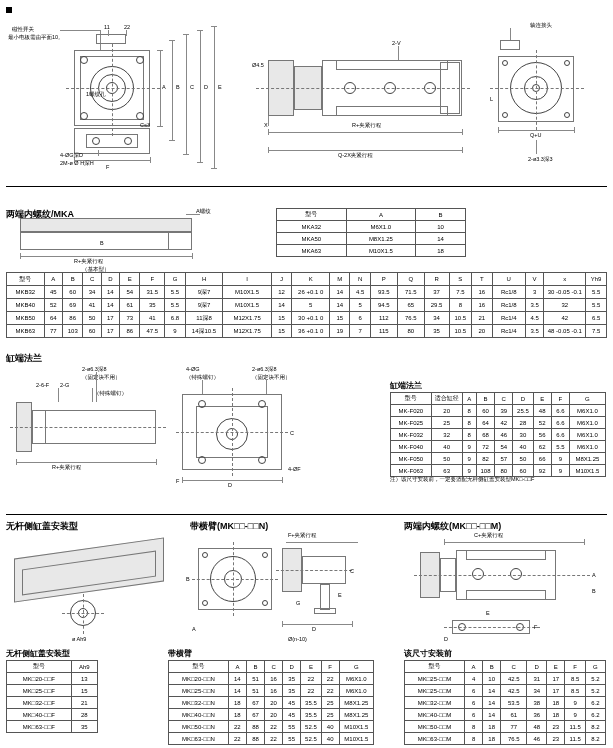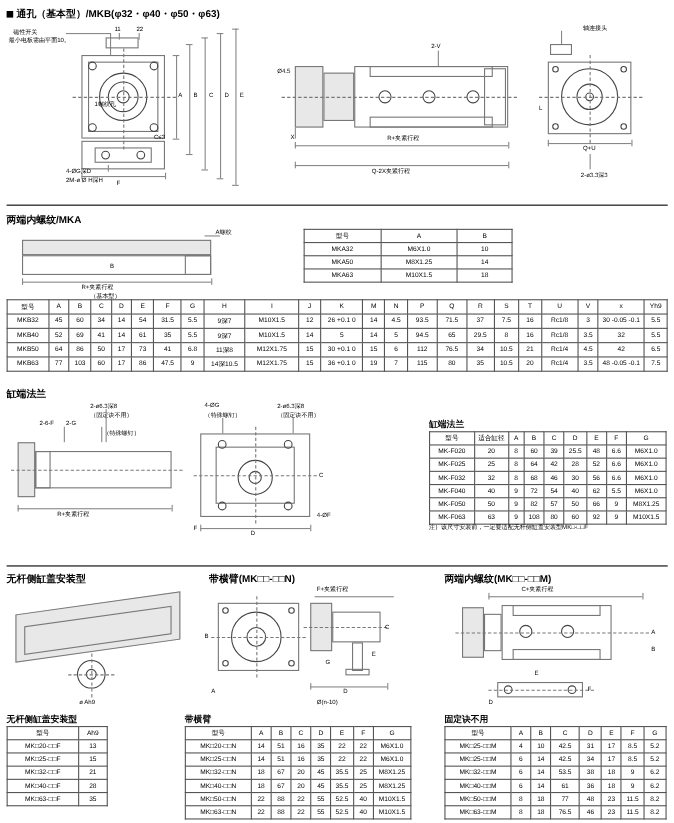--- a/index.html
+++ b/index.html
@@ -26,21 +26,21 @@
   .dashv{position:absolute;border-left:0.6px dashed #777;}
   .circ{position:absolute;border:0.6px solid #444;border-radius:50%;box-sizing:border-box;}
   .fillgray{background:#e8e8e8;}
 </style>
 </head>
 <body>
 
 <div class="page">
 
   <div style="position:absolute;left:6px;top:6px;">
-    <span class="sq"></span><span class="sec-title">通孔（基本型）/MKB(φ32・φ40・φ50・φ63)</span>
+    <span class="sq"></span>
   </div>
 
   <div class="lbl6" style="left:12px;top:26px;">磁性开关</div>
   <div class="lbl6" style="left:8px;top:34px;width:60px;white-space:normal;line-height:7px;">最小电板需由平面10。</div>
   <div class="lbl6" style="left:530px;top:22px;">轴连接头</div>
 
   <div>
 
     <div class="lnl" style="left:60px;top:30px;width:40px;height:0.6px;"></div>
     <div class="lnl" style="left:100px;top:30px;width:0.6px;height:20px;"></div>
@@ -155,21 +155,21 @@
     <div class="lnl" style="left:498px;top:130px;width:76px;height:0.6px;"></div>
     <div class="lnl" style="left:498px;top:127px;width:0.6px;height:6px;"></div>
     <div class="lnl" style="left:574px;top:127px;width:0.6px;height:6px;"></div>
     <div class="lbl6" style="left:530px;top:132px;">Q+U</div>
     <div class="lbl6" style="left:528px;top:156px;">2-ø3.3深3</div>
     <div class="lnl" style="left:536px;top:140px;width:0.6px;height:14px;"></div>
   </div>
 
   <hr class="rule" style="position:absolute;left:6px;top:186px;width:601px;">
 
-  <div class="sec-title" style="position:absolute;left:6px;top:194px;">两端内螺纹/MKA</div>
+  <div class="sec-title" style="position:absolute;left:6px;top:208px;">两端内螺纹/MKA</div>
 
   <div>
     <div class="lbl6" style="left:196px;top:208px;">A螺纹</div>
     <div class="lnl" style="left:186px;top:214px;width:14px;height:0.6px;"></div>
     <div class="boxl fillgray" style="left:20px;top:218px;width:172px;height:14px;"></div>
     <div class="boxl" style="left:20px;top:232px;width:172px;height:18px;"></div>
     <div class="boxl" style="left:168px;top:232px;width:24px;height:18px;"></div>
     <div class="lnl" style="left:20px;top:256px;width:172px;height:0.6px;"></div>
     <div class="lnl" style="left:20px;top:253px;width:0.6px;height:6px;"></div>
     <div class="lnl" style="left:192px;top:253px;width:0.6px;height:6px;"></div>
@@ -644,21 +644,21 @@
     <div class="boxl" style="left:452px;top:620px;width:78px;height:14px;"></div>
     <div class="circ" style="left:458px;top:623px;width:8px;height:8px;"></div>
     <div class="circ" style="left:516px;top:623px;width:8px;height:8px;"></div>
     <div class="dash" style="left:444px;top:627px;width:96px;"></div>
     <div class="lbl6" style="left:486px;top:610px;">E</div>
     <div class="lbl6" style="left:534px;top:624px;">F</div>
     <div class="lbl6" style="left:444px;top:636px;">D</div>
     <div class="lbl6" style="left:592px;top:572px;">A</div>
     <div class="lbl6" style="left:592px;top:588px;">B</div>
   </div>
-  <div class="sec-title" style="position:absolute;left:404px;top:648px;font-size:8px;">固定诀不用</div>
+  <div class="sec-title" style="position:absolute;left:404px;top:648px;font-size:8px;">该尺寸安装前</div>
   <table style="position:absolute;left:404px;top:660px;width:202px;">
     <thead>
         <tr>
       <th style="width:62px">型号</th>
       <th style="width:18px">A</th>
       <th style="width:18px">B</th>
       <th style="width:26px">C</th>
       <th style="width:20px">D</th>
       <th style="width:18px">E</th>
       <th style="width:20px">F</th>

